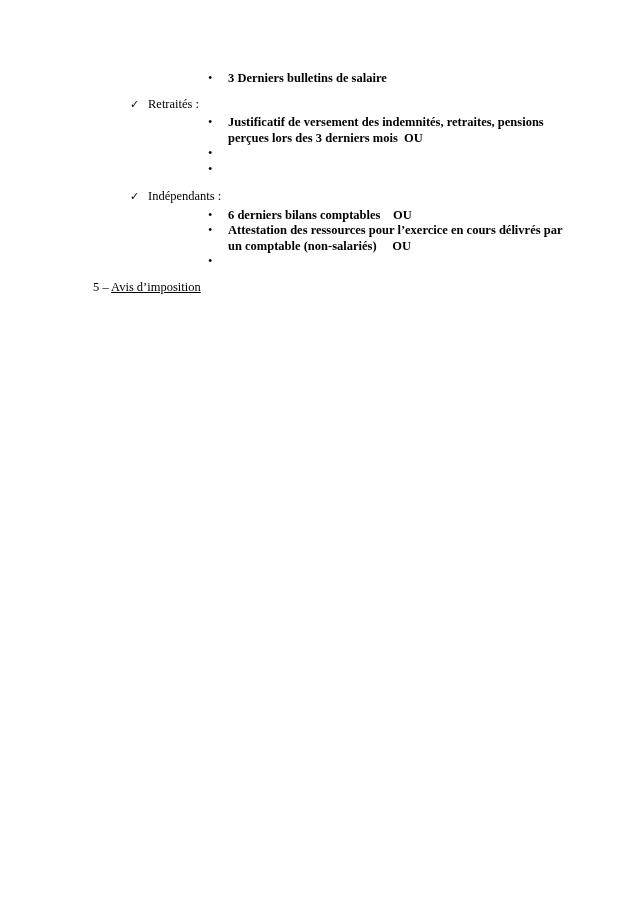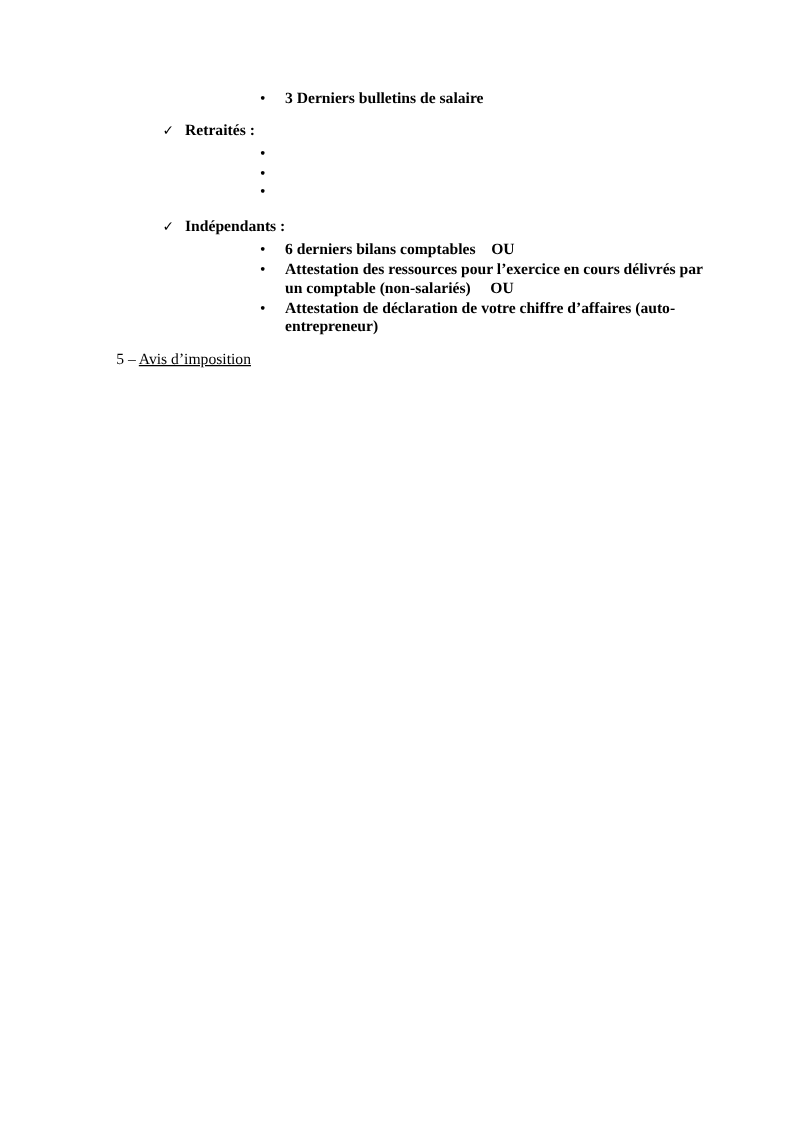--- a/index.html
+++ b/index.html
@@ -41,21 +41,20 @@
     width: 18px;
     font-family: "DejaVu Sans", sans-serif;
     font-size: 11px;
   }
   .text {
     white-space: pre-wrap;
     font-weight: bold;
   }
   .section-label {
     white-space: pre-wrap;
-    font-weight: bold;
   }
   .sub-list {
     margin-top: 3px;
   }
   .sec-retraites {
     margin-top: 10px;
   }
   .sec-independants {
     margin-top: 12px;
   }
@@ -77,20 +76,22 @@
     <span class="text">3 Derniers bulletins de salaire</span>
   </div>
 
   <div class="row check-row sec-retraites">
     <span class="marker">✓</span>
     <span class="section-label">Retraités :</span>
   </div>
   <div class="sub-list">
     <div class="row bullet-row">
       <span class="marker">•</span>
+      <span class="text">Justificatif de versement des indemnités, retraites, pensions
+perçues lors des 3 derniers mois  OU</span>
     </div>
     <div class="row bullet-row">
       <span class="marker">•</span>
     </div>
     <div class="row bullet-row">
       <span class="marker">•</span>
     </div>
   </div>
 
   <div class="row check-row sec-independants">
@@ -102,22 +103,20 @@
       <span class="marker">•</span>
       <span class="text">6 derniers bilans comptables    OU</span>
     </div>
     <div class="row bullet-row">
       <span class="marker">•</span>
       <span class="text">Attestation des ressources pour l’exercice en cours délivrés par
 un comptable (non-salariés)     OU</span>
     </div>
     <div class="row bullet-row">
       <span class="marker">•</span>
-      <span class="text">Attestation de déclaration de votre chiffre d’affaires (auto-
-entrepreneur)</span>
     </div>
   </div>
 
   <div class="heading">
     <span>5 – </span><span class="underlined">Avis d’imposition</span>
   </div>
 
 </div>
 
 </body></html>

